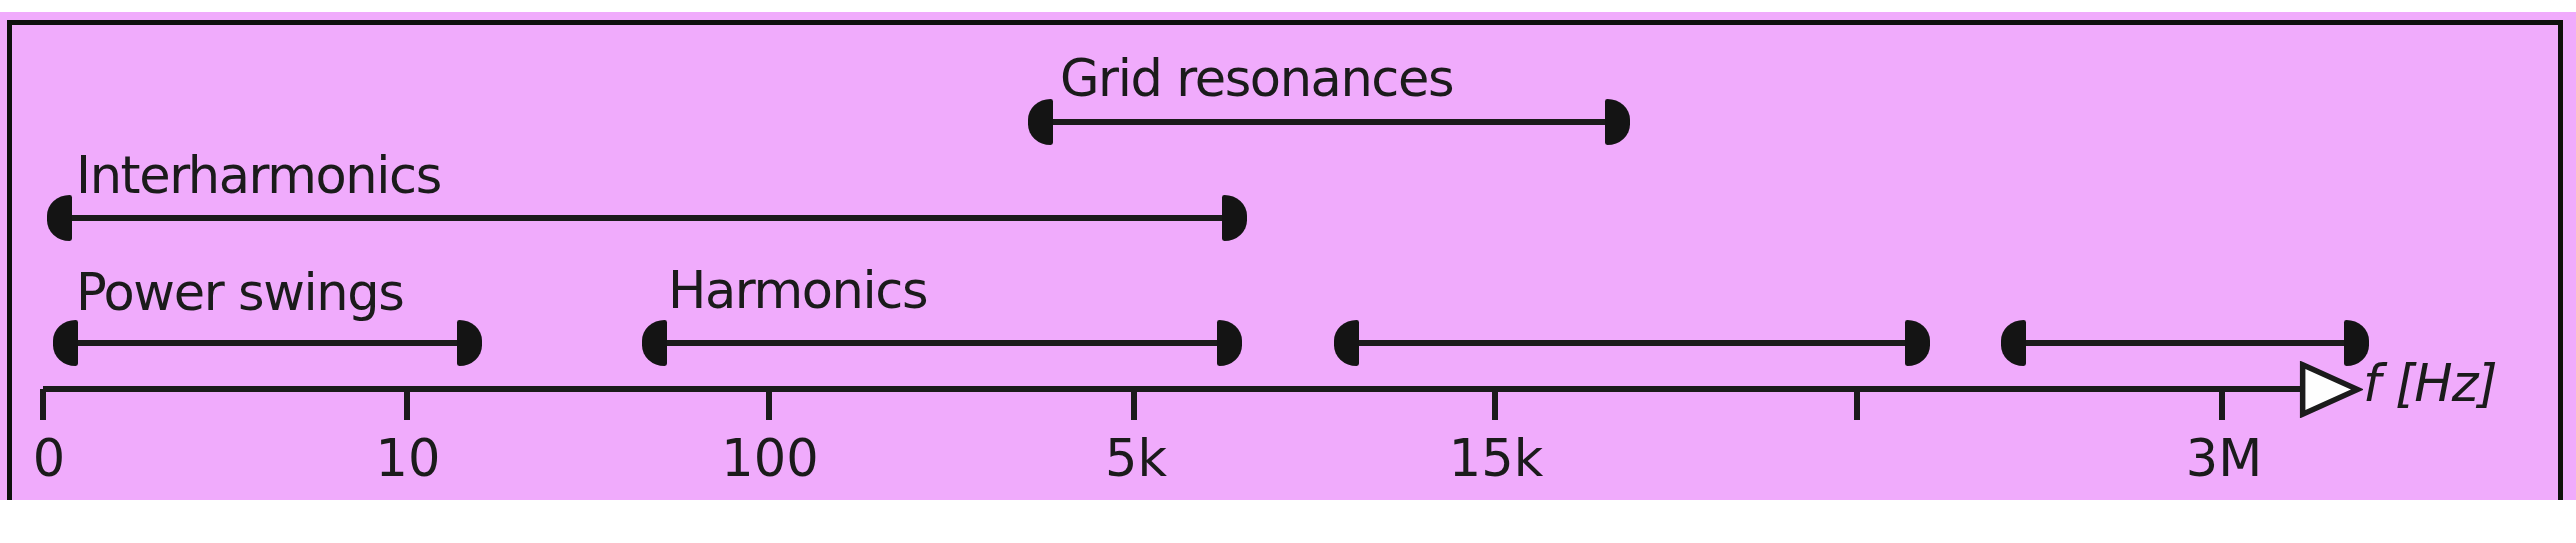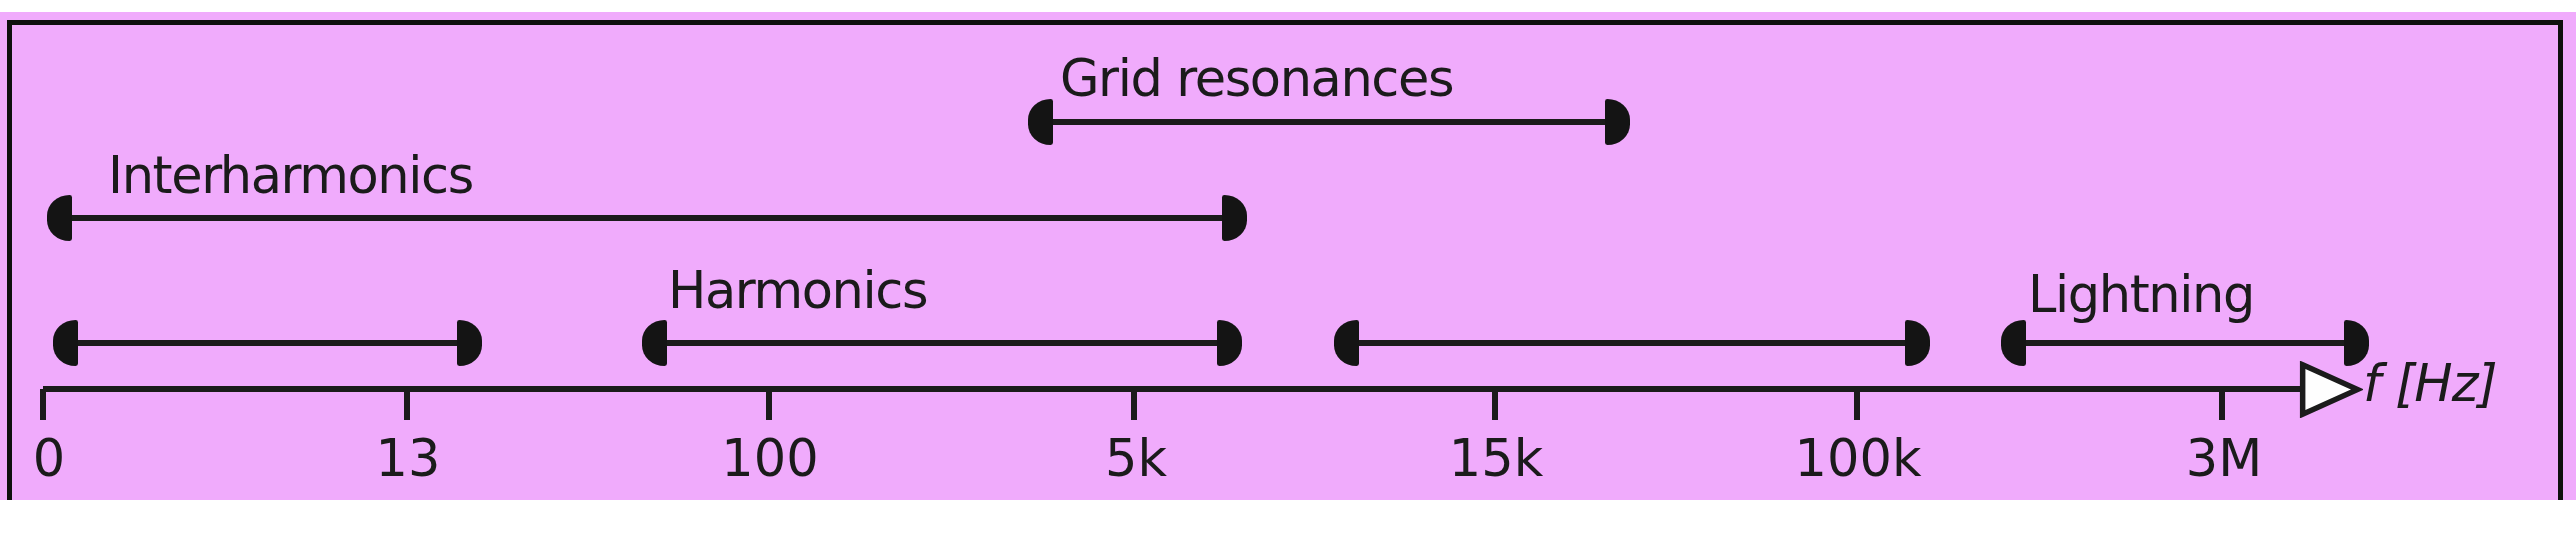--- a/index.html
+++ b/index.html
@@ -59,21 +59,21 @@
   
   .blabel {
     position: absolute;
     font-size: 51px;
     line-height: 1.1;
     letter-spacing: -1.4px;
     white-space: nowrap;
     color: #1b1b1b;
   }
   .lbl-grid  { left: 1060px; top: 39px; }
-  .lbl-inter { left: 108px;  top: 136px; }
+  .lbl-inter { left: 76px;  top: 136px; }
   .lbl-power { left: 76px;   top: 253px; }
   .lbl-harm  { left: 668px;  top: 251px; }
   .lbl-fault { left: 1355px; top: 253px; }
   .lbl-light { left: 2028px; top: 255px; }
 
   
   .axis-line {
     position: absolute;
     left: 43px;
     top: 374px;
@@ -145,56 +145,55 @@
   <div class="band band-inter">
     <span class="cap cap-l"></span>
     <span class="cap cap-r"></span>
   </div>
   <div class="blabel lbl-inter">Interharmonics</div>
 
   <div class="band band-power">
     <span class="cap cap-l"></span>
     <span class="cap cap-r"></span>
   </div>
+  <div class="blabel lbl-power">Power swings</div>
 
   <div class="band band-harm">
     <span class="cap cap-l"></span>
     <span class="cap cap-r"></span>
   </div>
   <div class="blabel lbl-harm">Harmonics</div>
 
   <div class="band band-fault">
     <span class="cap cap-l"></span>
     <span class="cap cap-r"></span>
   </div>
 
   <div class="band band-light">
     <span class="cap cap-l"></span>
     <span class="cap cap-r"></span>
   </div>
-  <div class="blabel lbl-light">Lightning</div>
 
   <div class="axis-line"></div>
 
   <svg class="axis-arrow" width="64" height="57" viewBox="0 0 70 62" aria-hidden="true">
     <polygon points="4,4 64,31 4,58" fill="#fefefe" stroke="#1b1b1b" stroke-width="6" stroke-linejoin="miter"></polygon>
   </svg>
 
   <div class="axis-label">f [Hz]</div>
 
   <div class="tick tk-0"></div>
   <div class="tick tk-10"></div>
   <div class="tick tk-100"></div>
   <div class="tick tk-1k"></div>
   <div class="tick tk-10k"></div>
   <div class="tick tk-100k"></div>
   <div class="tick tk-1m"></div>
 
   <div class="ticklbl tl-0">0</div>
-  <div class="ticklbl tl-10">13</div>
+  <div class="ticklbl tl-10">10</div>
   <div class="ticklbl tl-100">100</div>
   <div class="ticklbl tl-1k">5k</div>
   <div class="ticklbl tl-10k">15k</div>
-  <div class="ticklbl tl-100k">100k</div>
   <div class="ticklbl tl-1m">3M</div>
 
 </div>
 
 
 </body></html>

